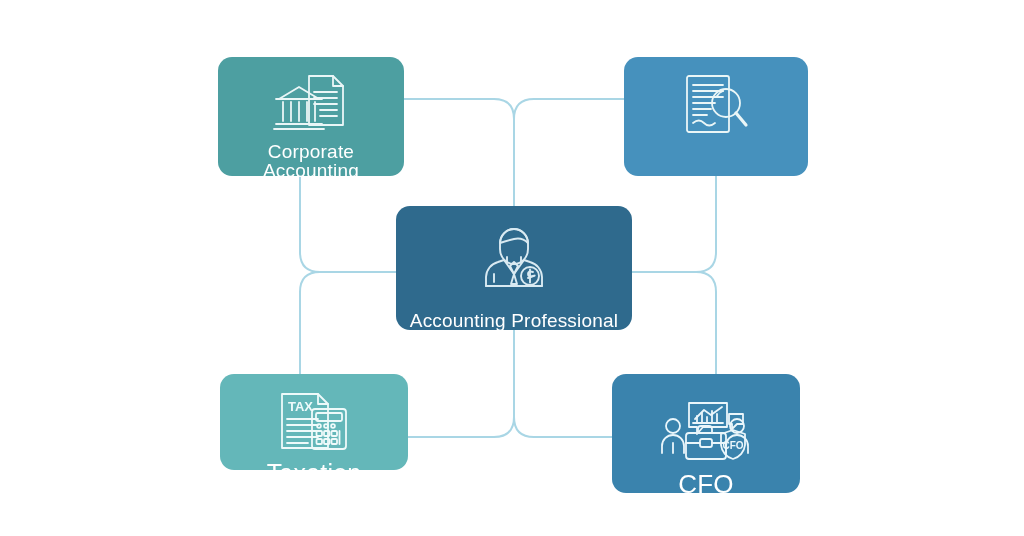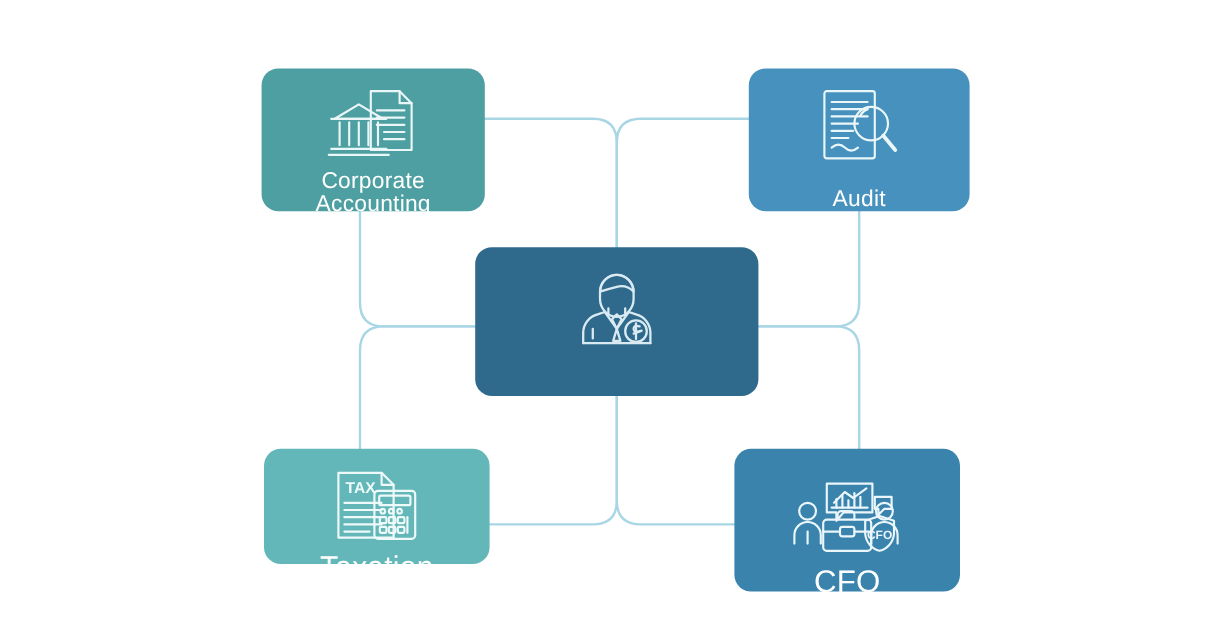--- a/index.html
+++ b/index.html
@@ -144,21 +144,20 @@
         <line x1="12" y1="36" x2="30" y2="36"></line>
         <line x1="12" y1="42" x2="26" y2="42"></line>
 
         <path d="M12 50 q6 -5 11 0 t11 0"></path>
 
         <circle cx="45" cy="30" r="14"></circle>
         <path d="M36 23 a11 11 0 0 1 6 -5"></path>
         <line x1="55" y1="40" x2="65" y2="52" stroke-width="3.2"></line>
       </svg>
     </div>
-    <div class="node-label" style="color: rgb(255, 255, 255);">Audit</div>
   </div>
 
   <div class="node" id="node-accounting-professional" style="background: rgb(47, 106, 141);">
     <div class="icon-wrap">
       <svg class="ico" width="84" height="66" viewBox="0 0 84 66" xmlns="http://www.w3.org/2000/svg" fill="none" stroke="#d9eaf2" stroke-width="1.9" stroke-linecap="round" stroke-linejoin="round">
 
         <path d="M28 22 a14 15 0 0 1 28 0 v5 a14 15 0 0 1 -28 0 Z"></path>
 
         <path d="M28 21 a14 14 0 0 1 28 0 q-6 -6 -14 -4 q-8 2 -14 4 Z"></path>
 
@@ -173,20 +172,21 @@
         <path d="M42 52 L38 44 L42 40 L46 44 Z"></path>
         <path d="M42 52 L39 62 h6 Z"></path>
 
         <line x1="22" y1="52" x2="22" y2="60"></line>
 
         <circle cx="58" cy="54" r="9"></circle>
         <path d="M61 50 q-5 -1.5 -5 2 t5 2 t-5 2"></path>
         <line x1="58" y1="47.5" x2="58" y2="60.5"></line>
       </svg>
     </div>
+    <div class="node-label" style="color: rgb(255, 255, 255);">Accounting Professional</div>
   </div>
 
   <div class="node" id="node-taxation" style="background: rgb(100, 183, 185);">
     <div class="icon-wrap">
       <svg class="ico" width="72" height="58" viewBox="0 0 72 58" xmlns="http://www.w3.org/2000/svg" fill="none" stroke="#eefafa" stroke-width="1.8" stroke-linecap="round" stroke-linejoin="round">
 
         <path d="M4 2 H40 L50 12 V56 H4 Z"></path>
         <path d="M40 2 V12 H50"></path>
         <text x="10" y="19" fill="#eefafa" stroke="none" font-family="Liberation Sans, sans-serif" font-size="13" font-weight="600">TAX</text>
         <line x1="9" y1="27" x2="40" y2="27"></line>

